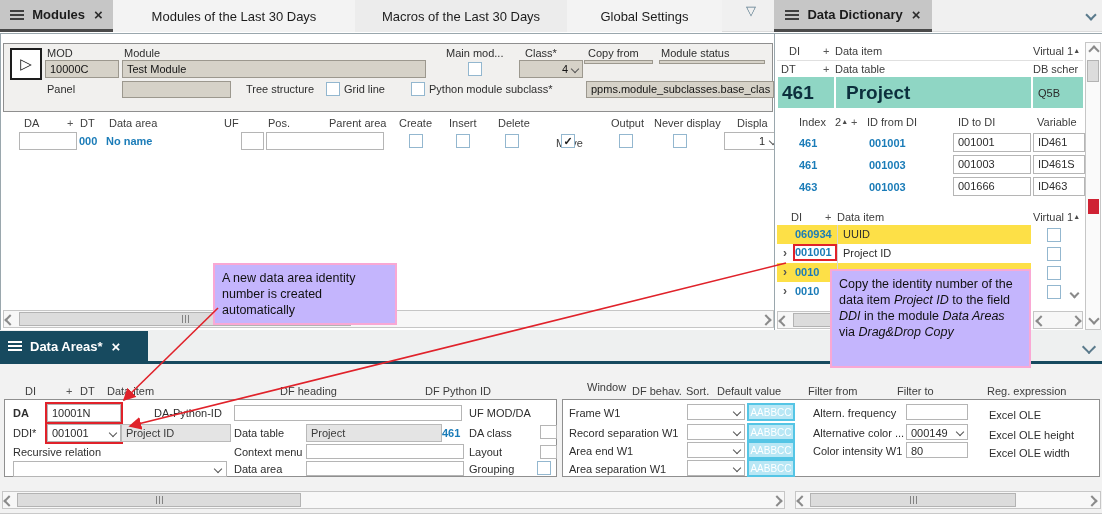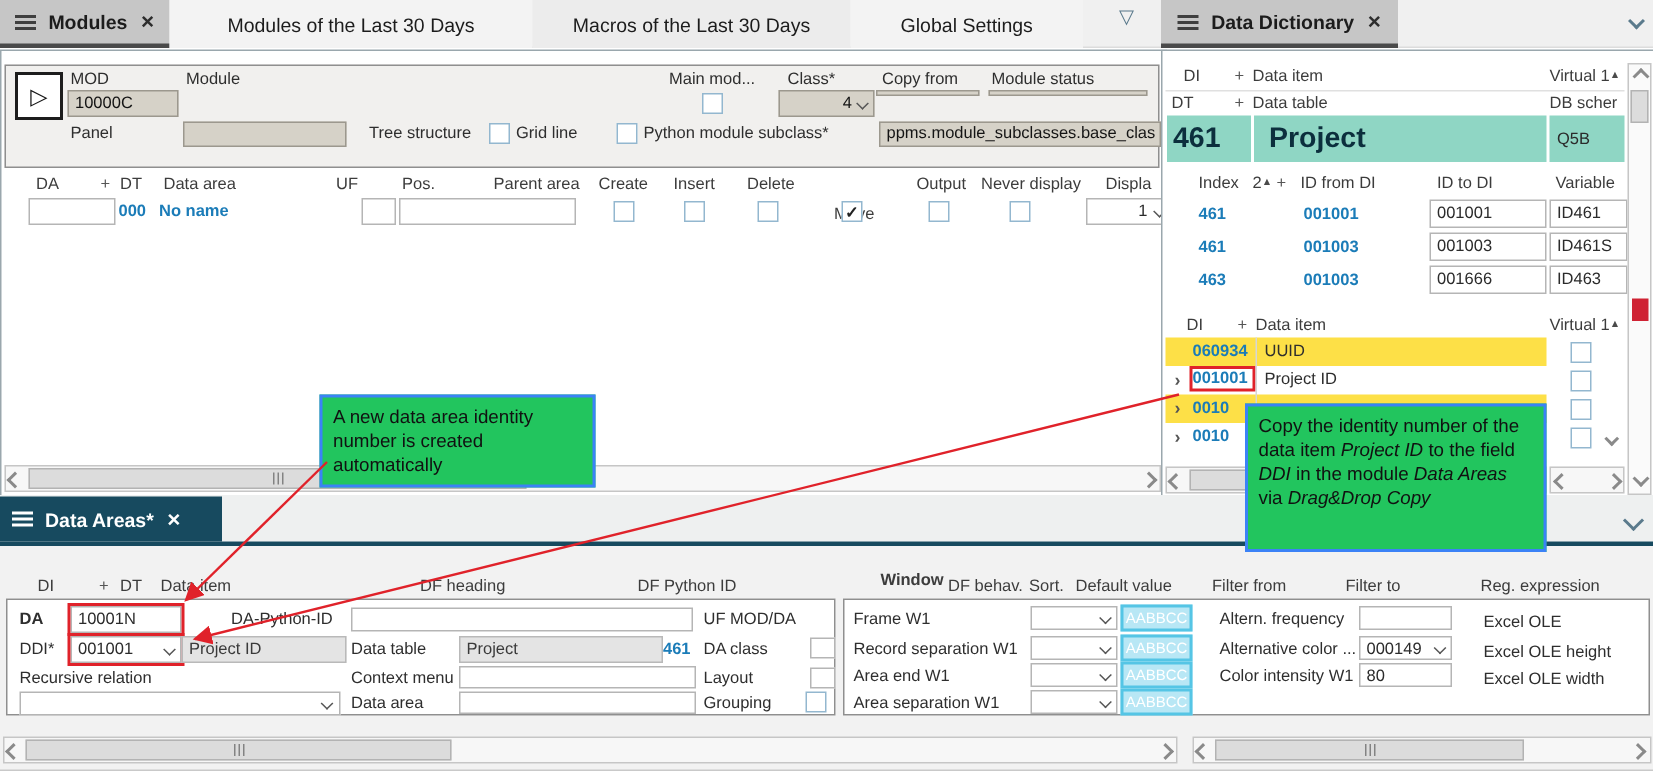--- a/index.html
+++ b/index.html
@@ -32,21 +32,21 @@
   .hscroll{position:absolute;background:#f7f7f7;border:1px solid #c6c6c6;box-sizing:border-box;}
   .sbthumb{position:absolute;background:#dcdcdc;border:1px solid #b3b3b3;box-sizing:border-box;
            display:flex;align-items:center;justify-content:center;}
   .grip{display:flex;gap:2px;} .grip i{width:1px;height:8px;background:#838383;}
   .sbbtn{position:absolute;display:flex;align-items:center;justify-content:center;}
   .sort{font-size:7px;color:#4a4a4a;vertical-align:2px;}
   .teal{background:#8fd6c4;}
   .bigtxt{font-size:19px;font-weight:700;color:#0c2f3d;}
   .rowgray{background:#fde047;}
   .expand{position:absolute;font-weight:700;color:#555;font-size:12px;}
-  .tooltip{position:absolute;background:#22c55e;border:2px solid #3b82f6;padding:5px 7px;
+  .tooltip{position:absolute;background:#c4b5fd;border:2px solid #f9a8d4;padding:5px 7px;
            font-size:12.5px;line-height:16px;color:#111;z-index:55;}
   .swatch{position:absolute;background:#b8e7f5;border:2px solid #55c5e5;color:#fff;font-size:10px;
           display:flex;align-items:center;justify-content:center;font-weight:400;}
   .vline{position:absolute;width:1px;background:#d6d6d6;}
   .hline{position:absolute;height:1px;background:#e0e0e0;}
 </style>
 </head>
 <body>
 
 <div id="root">
@@ -90,20 +90,21 @@
 
     <div class="abs" style="left:2px;top:9px;width:768px;height:67px;background:#f1f0ee;border:1px solid #8f8f8f;"></div>
     <div class="abs" style="left:9px;top:14px;width:28px;height:28px;background:#fff;border:2px solid #1d1d1d;
                 display:flex;align-items:center;justify-content:center;font-size:15px;color:#111;">
       <span>▷</span>
     </div>
 
     <div class="lbl" style="left:46px;top:13px;">MOD</div>
     <div class="fld tan" style="left:44px;top:26px;width:64px;">10000C</div>
     <div class="lbl" style="left:123px;top:13px;">Module</div>
+    <div class="fld tan" style="left:121px;top:26px;width:294px;">Test Module</div>
     <div class="lbl" style="left:445px;top:13px;">Main mod...</div>
     <div class="cbx" style="left:467px;top:28px;"></div>
     <div class="lbl" style="left:524px;top:13px;">Class*</div>
     <div class="fld tan" style="left:518px;top:26px;width:44px;text-align:right;padding-right:14px;">
       <span>4</span>
       <span class="dchev" style="position:absolute;right:4px;top:5px;"></span>
     </div>
     <div class="lbl" style="left:587px;top:13px;">Copy from</div>
     <div class="fld tan" style="left:583px;top:26px;width:59px;"></div>
     <div class="lbl" style="left:660px;top:13px;">Module status</div>
@@ -304,21 +305,21 @@
 
   <div class="abs" style="left:0;top:364px;width:1102px;height:150px;background:#f2f2f2;">
 
     <div class="hdr" style="left:25px;top:21px;">DI</div>
     <div class="hdr" style="left:66px;top:21px;color:#555;">+</div>
     <div class="hdr" style="left:80px;top:21px;">DT</div>
     <div class="hdr" style="left:107px;top:21px;">Data item</div>
     <div class="hdr" style="left:280px;top:21px;">DF heading</div>
     <div class="hdr" style="left:425px;top:21px;">DF Python ID</div>
 
-    <div class="hdr" style="left:587px;top:17px;font-weight:bold;">Window</div>
+    <div class="hdr" style="left:587px;top:17px;">Window</div>
     <div class="hdr" style="left:632px;top:21px;">DF behav.</div>
     <div class="hdr" style="left:686px;top:21px;">Sort.</div>
     <div class="hdr" style="left:717px;top:21px;">Default value</div>
     <div class="hdr" style="left:808px;top:21px;">Filter from</div>
     <div class="hdr" style="left:897px;top:21px;">Filter to</div>
     <div class="hdr" style="left:987px;top:21px;">Reg. expression</div>
 
     <div class="abs" style="left:4px;top:35px;width:553px;height:78px;background:#fff;border:1px solid #8f8f8f;box-sizing:border-box;">
       <div class="lbl" style="left:8px;top:7px;font-weight:700;">DA</div>
       <div class="fld wbox redbox" style="left:42px;top:4px;width:64px;height:14px;">10001N</div>

